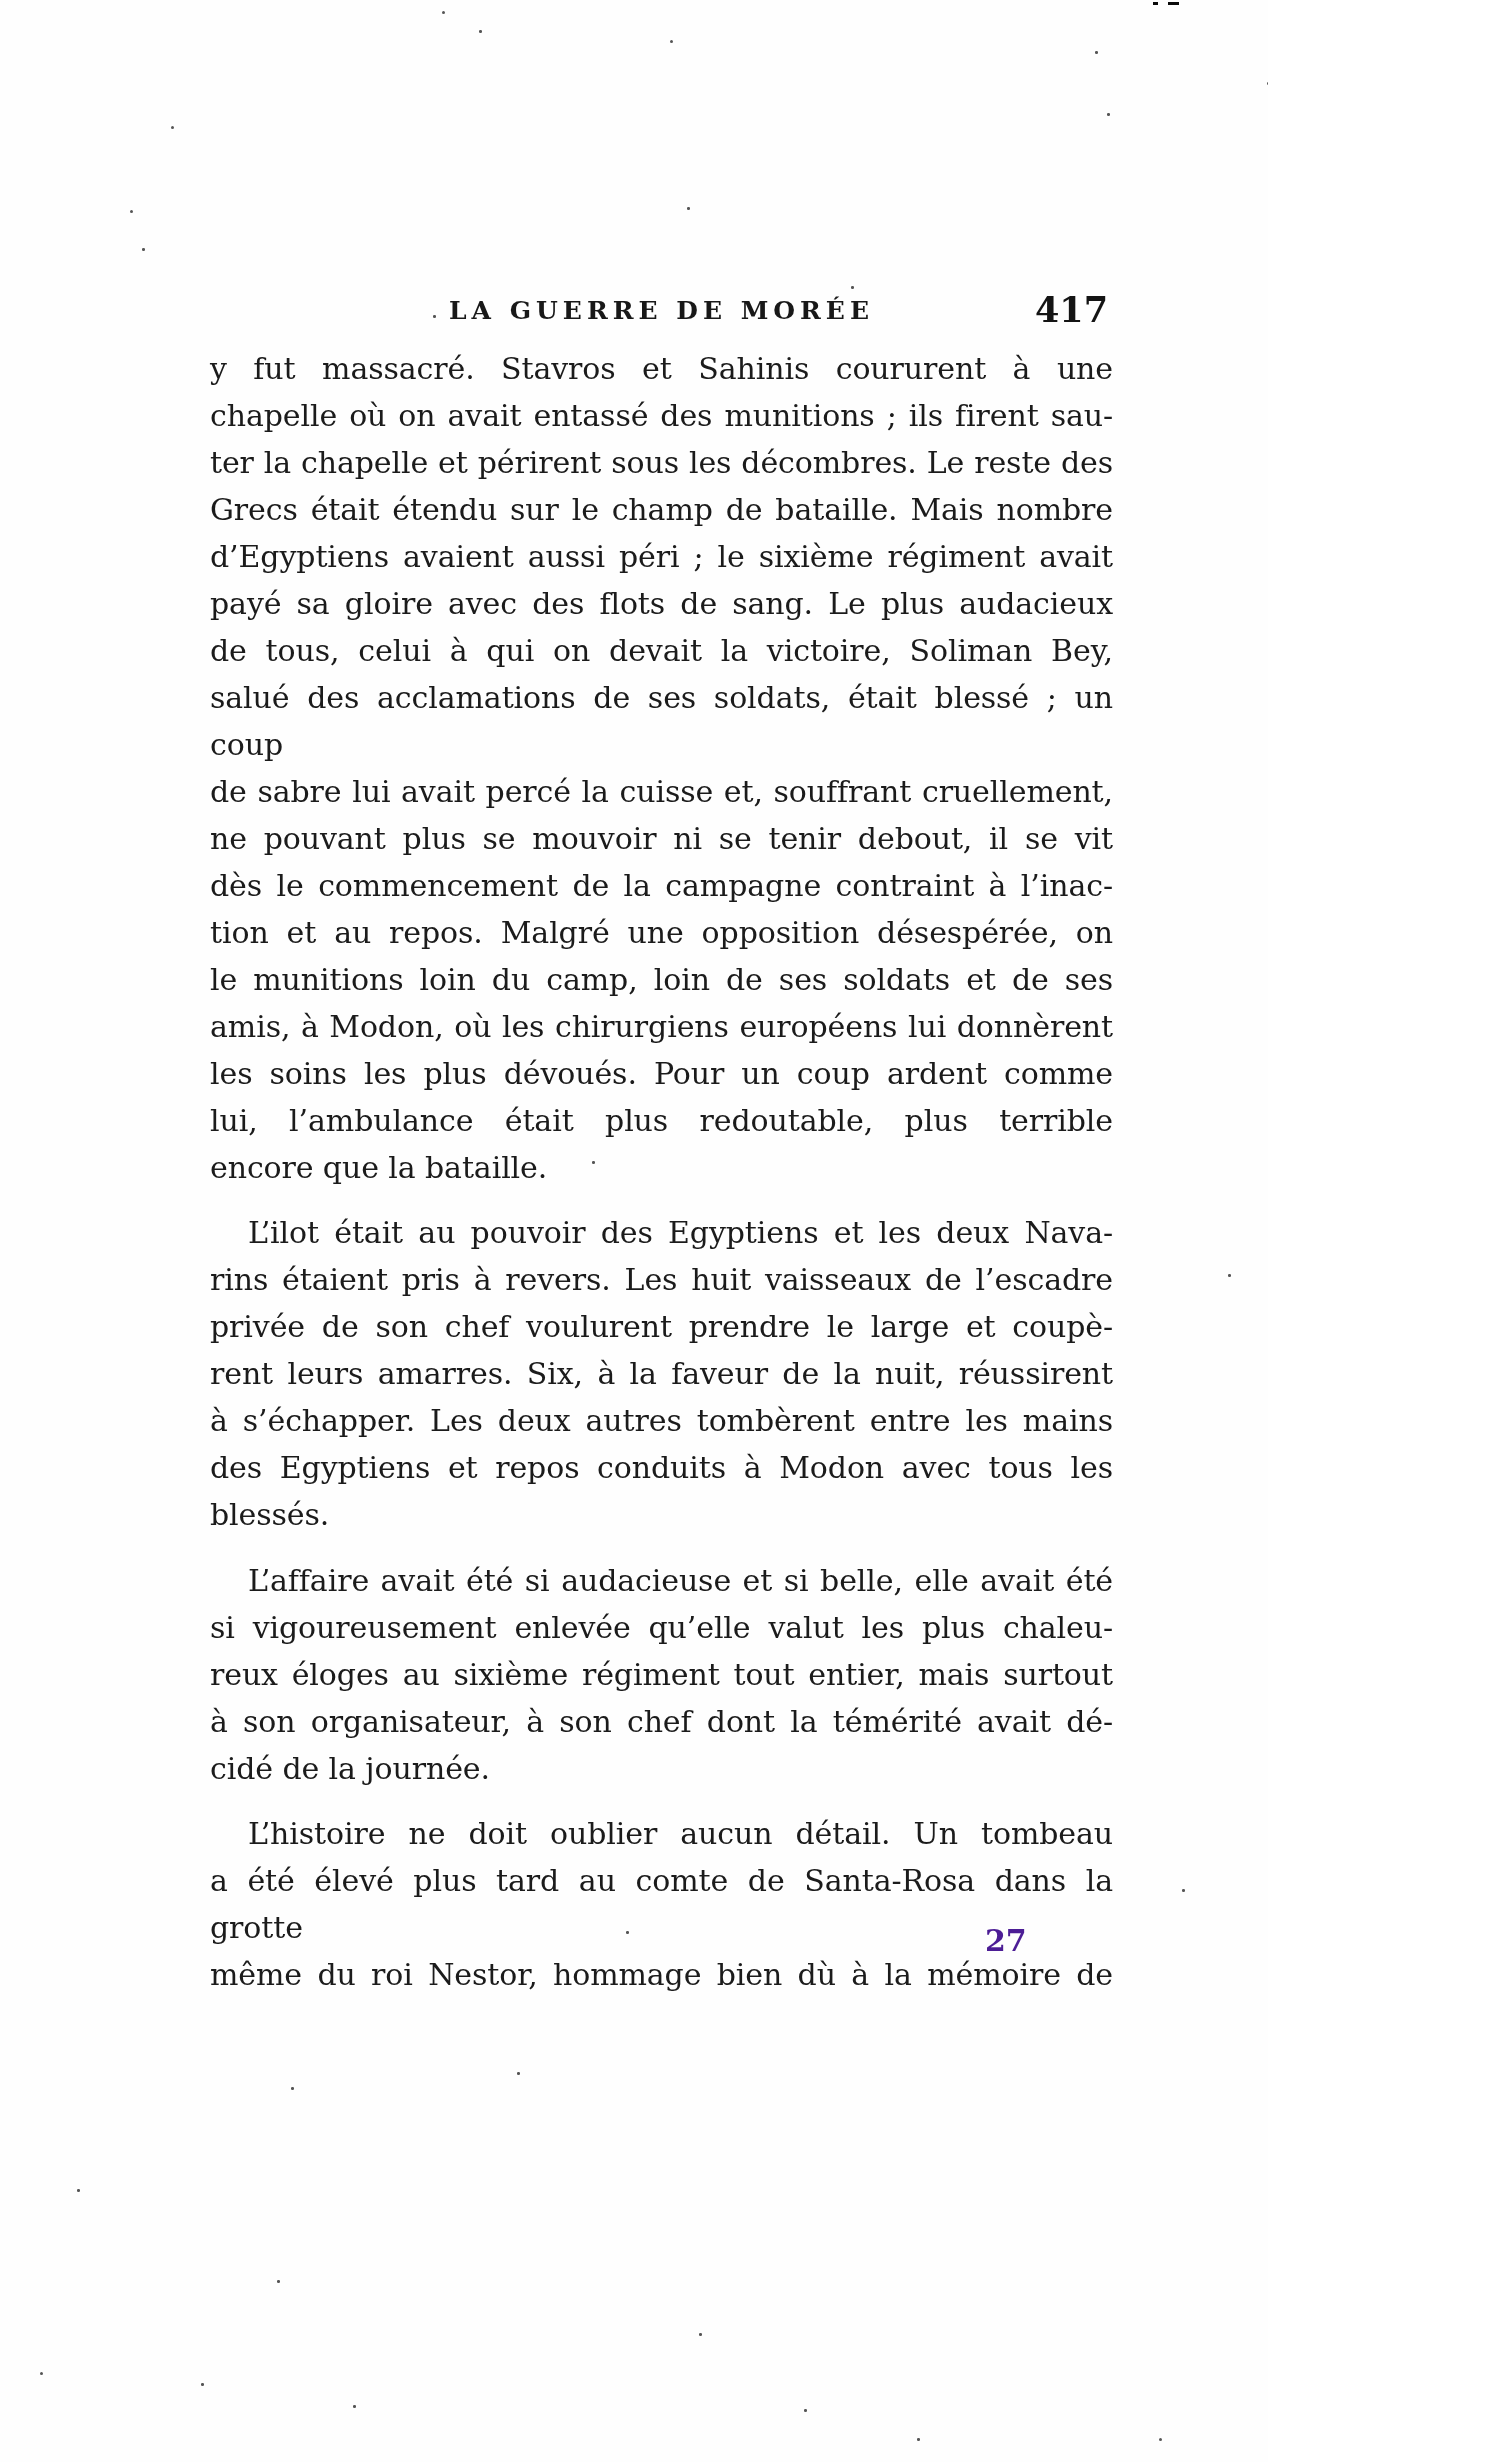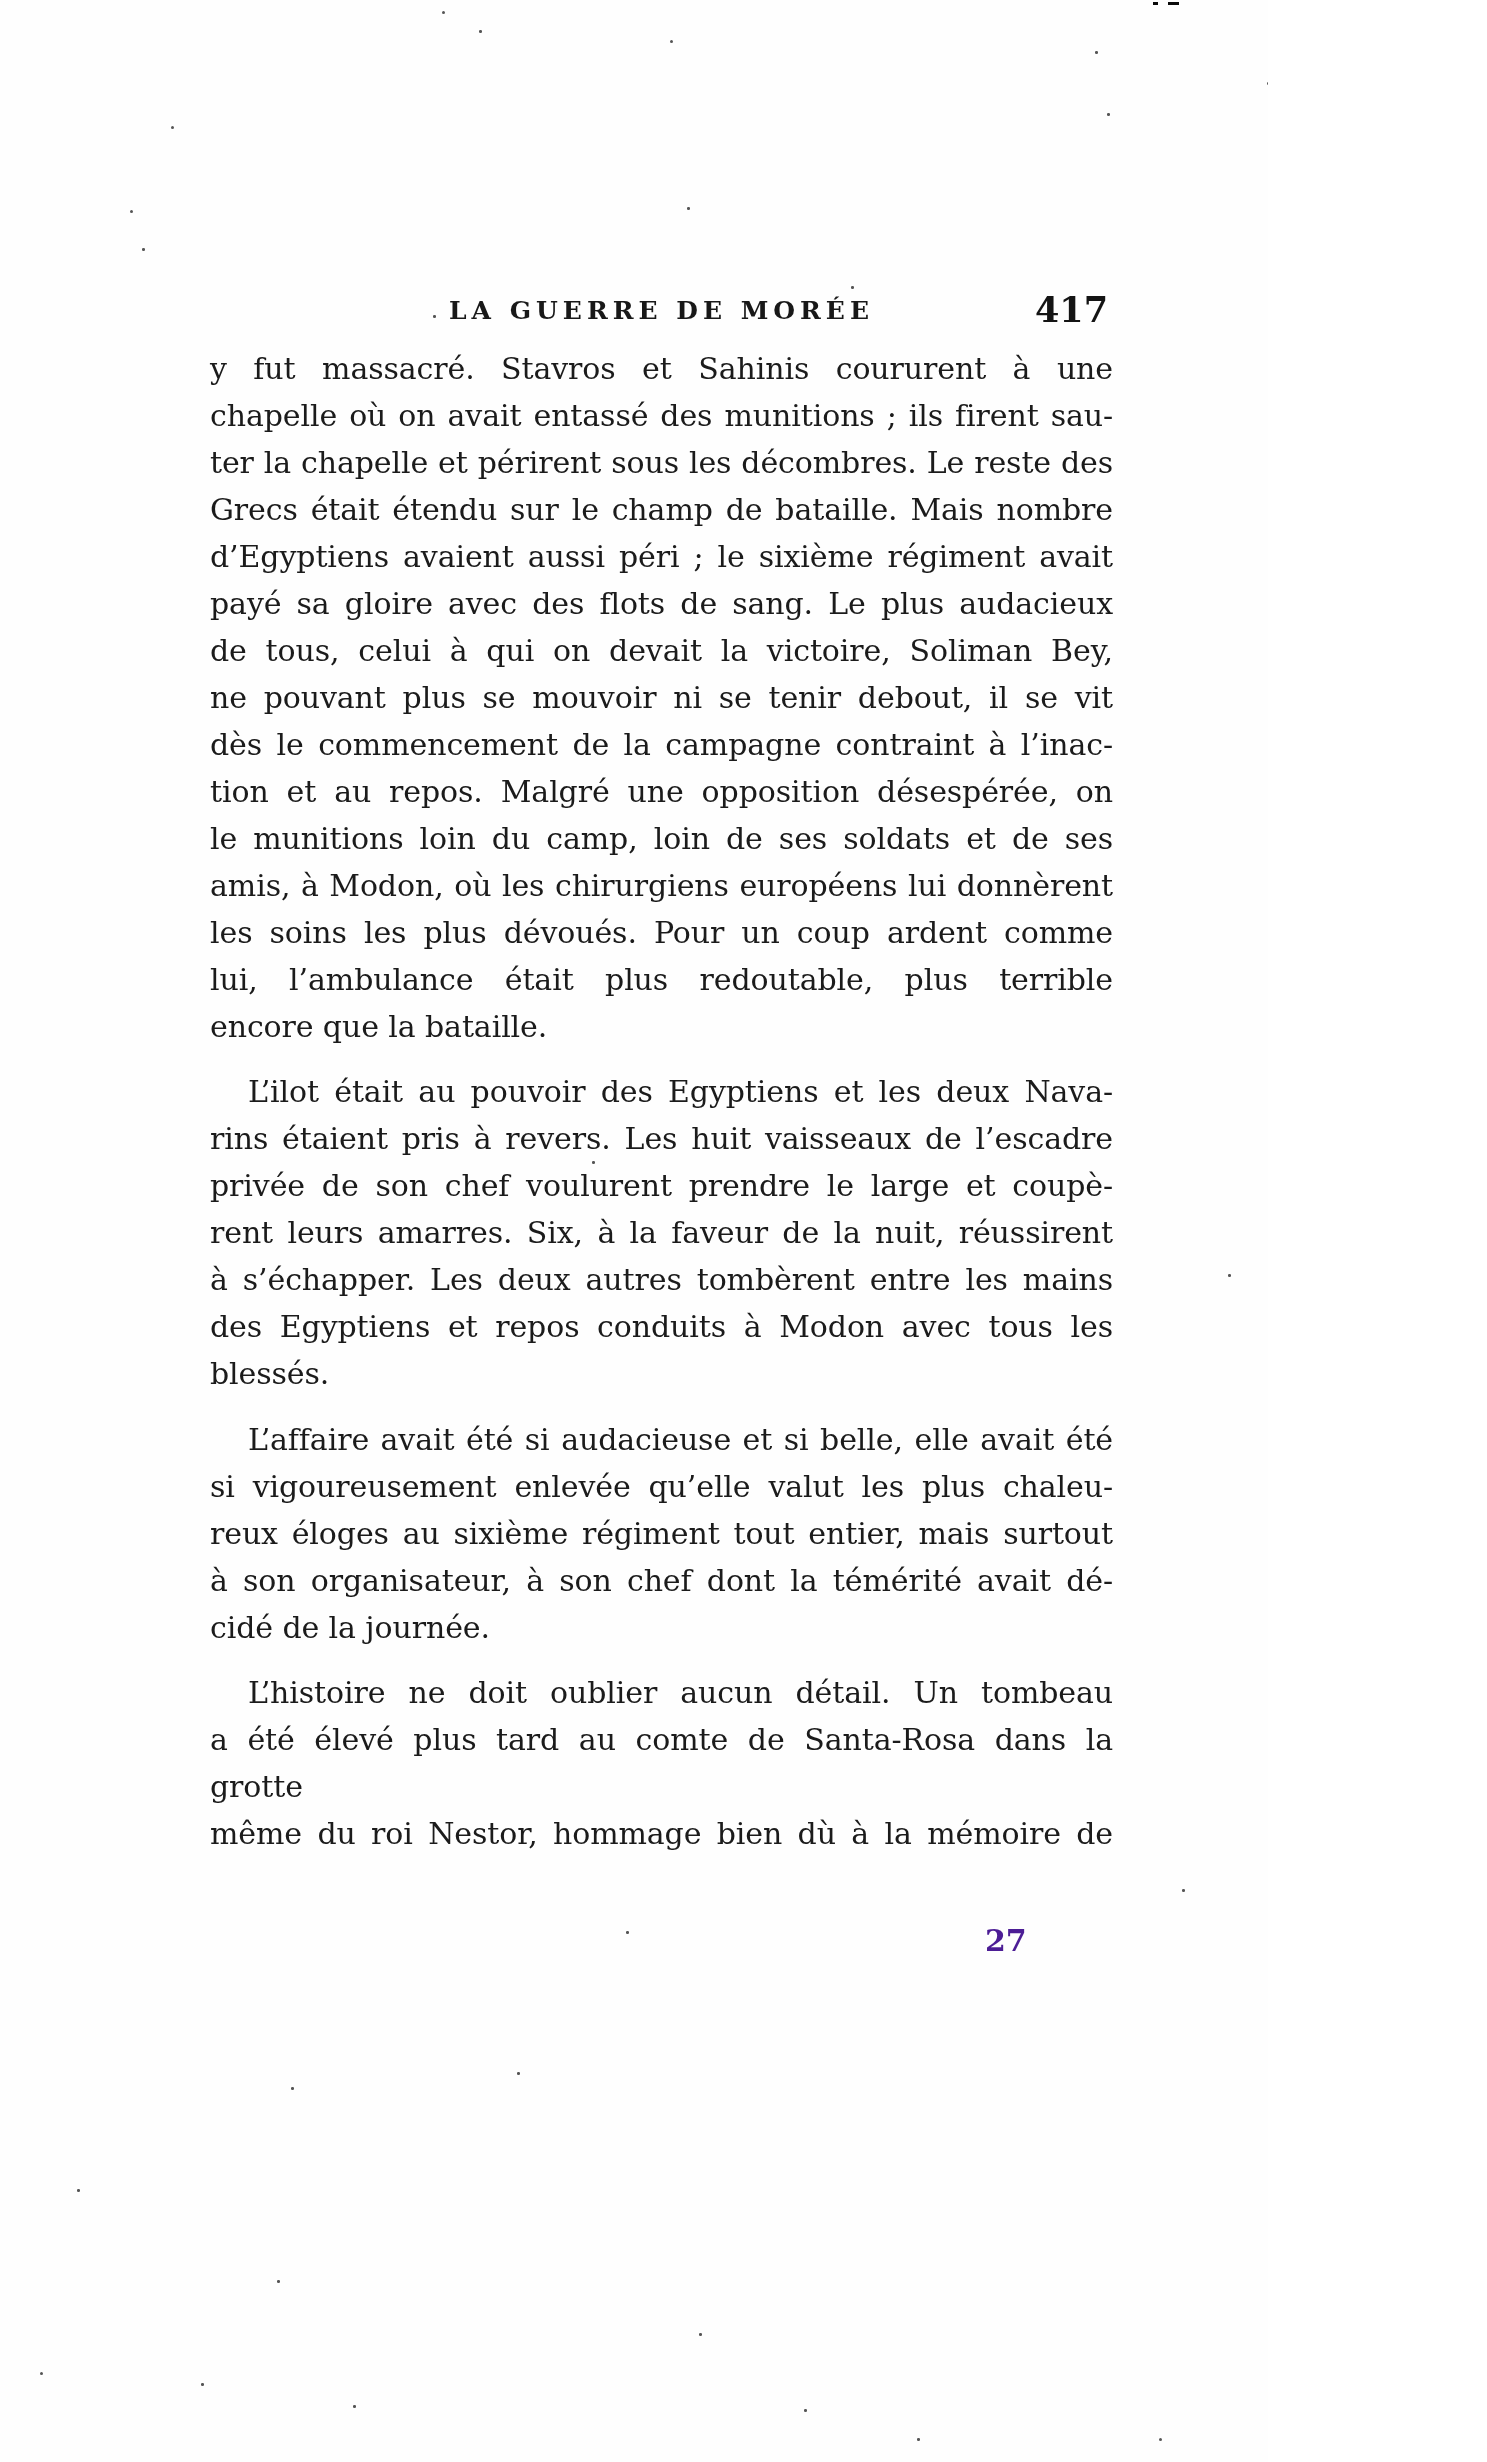--- a/index.html
+++ b/index.html
@@ -135,20 +135,22 @@
 
   <div class="text-block" id="text-block">
       <div class="paragraph">
         <div class="line">y fut massacré. Stavros et Sahinis coururent à une</div>
         <div class="line">chapelle où on avait entassé des munitions ; ils firent sau-</div>
         <div class="line">ter la chapelle et périrent sous les décombres. Le reste des</div>
         <div class="line">Grecs était étendu sur le champ de bataille. Mais nombre</div>
         <div class="line">d’Egyptiens avaient aussi péri ; le sixième régiment avait</div>
         <div class="line">payé sa gloire avec des flots de sang. Le plus audacieux</div>
         <div class="line">de tous, celui à qui on devait la victoire, Soliman Bey,</div>
+        <div class="line">salué des acclamations de ses soldats, était blessé ; un coup</div>
+        <div class="line">de sabre lui avait percé la cuisse et, souffrant cruellement,</div>
         <div class="line">ne pouvant plus se mouvoir ni se tenir debout, il se vit</div>
         <div class="line">dès le commencement de la campagne contraint à l’inac-</div>
         <div class="line">tion et au repos. Malgré une opposition désespérée, on</div>
         <div class="line">le munitions loin du camp, loin de ses soldats et de ses</div>
         <div class="line">amis, à Modon, où les chirurgiens européens lui donnèrent</div>
         <div class="line">les soins les plus dévoués. Pour un coup ardent comme</div>
         <div class="line">lui, l’ambulance était plus redoutable, plus terrible</div>
         <div class="line end">encore que la bataille.</div>
       </div>
       <div class="paragraph indented">

